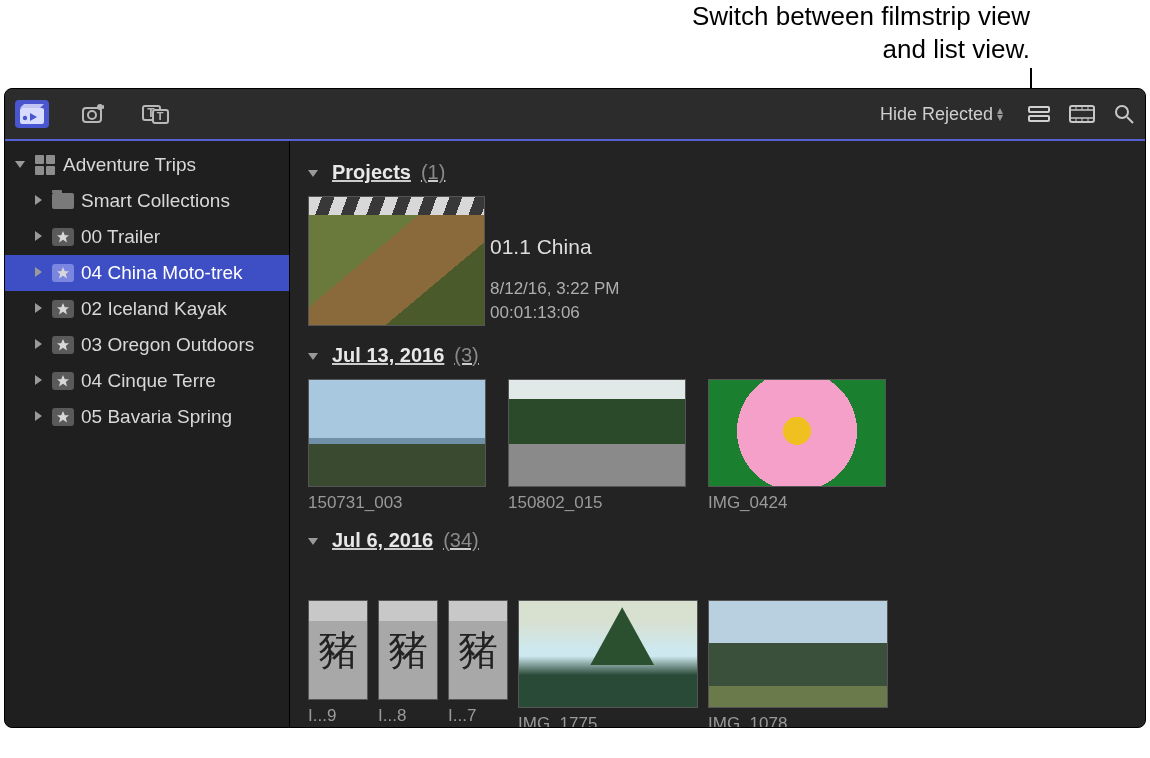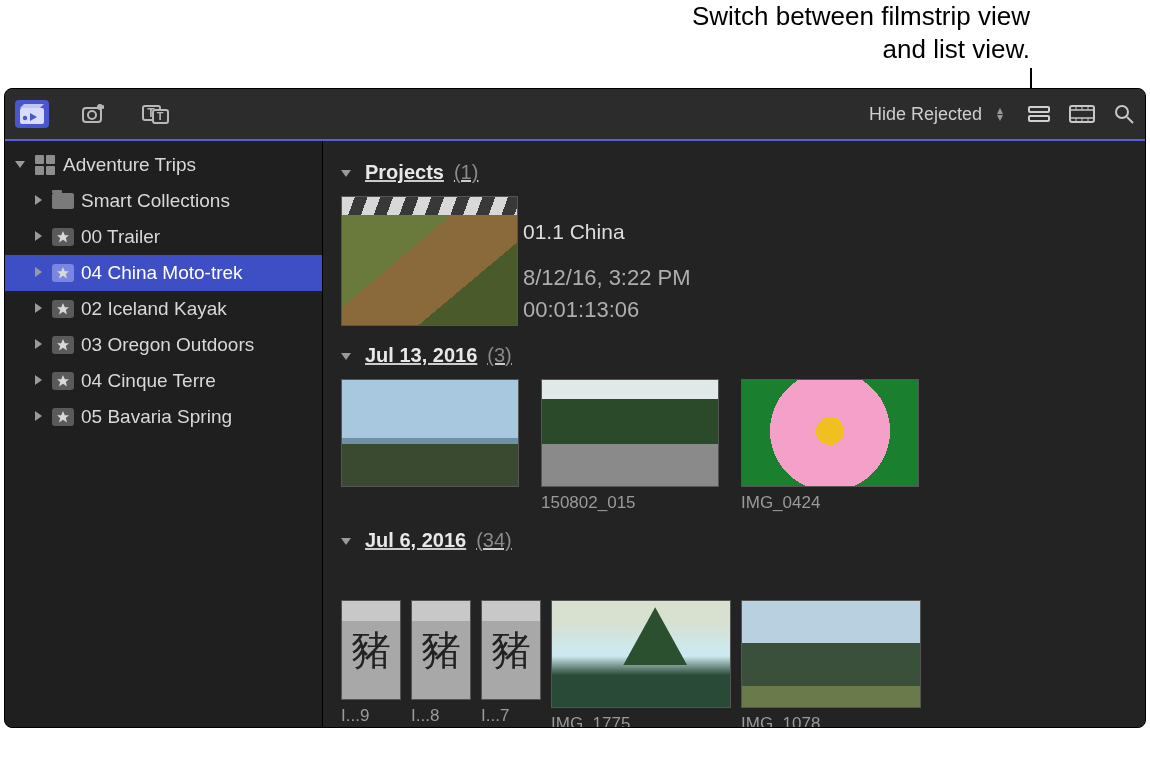--- a/index.html
+++ b/index.html
@@ -65,31 +65,31 @@
     width: 34px; height: 28px;
     display: flex; align-items: center; justify-content: center;
     border-radius: 4px;
   }
   .tab-icon.active { background: #4a56d0; }
   .hide-rejected {
     color: #cfcfcf;
     font-size: 18px;
     display: flex;
     align-items: center;
-    gap: 15px;
+    gap: 4px;
     margin-right: 6px;
   }
   .updown { font-size: 12px; color: #999; line-height: 0.6; display:flex; flex-direction:column;}
   .content {
     flex: 1;
     display: flex;
     overflow: hidden;
   }
   .sidebar {
-    width: 318px;
+    width: 285px;
     background: #1f1f1f;
     border-right: 1px solid #000;
     padding-top: 6px;
     overflow-y: auto;
   }
   .sidebar-row {
     display: flex;
     align-items: center;
     height: 36px;
     padding-left: 10px;
@@ -150,21 +150,21 @@
     width: 177px; height: 130px; border:1px solid #555;
     position:relative; overflow:hidden;
     background: linear-gradient(140deg,#6a7a3c 0 40%, #8a6a3a 40% 70%, #4a5a2a 70%);
   }
   .clapper {
     position:absolute; top:0; left:0; right:0; height:18px;
     background: repeating-linear-gradient(110deg,#d8d8d8 0 12px,#383838 12px 24px);
   }
   .project-meta { font-size:19px; color:#ddd; padding-top:2px;}
   .project-meta .name{ font-size:21px; margin-bottom:18px;}
-  .project-meta .sub{ font-size:22px; color:#aeaeae; line-height:1.45;}
+  .project-meta .sub{ font-size:17px; color:#aeaeae; line-height:1.45;}
 
   .clip-grid { display:flex; gap:22px; flex-wrap:wrap; margin-bottom:16px;}
   .clip { display:flex; flex-direction:column; gap:6px; }
   .clip-thumb { height:108px; background:#456; border:1px solid #555; }
   .clip-thumb.sm { width:60px; height:100px; }
   .clip-label { font-size:17px; color:#9a9a9a; }
   .clip-grid.small { gap: 10px; margin-top: 48px; }
   .clip-grid.small .clip-label { width:60px; overflow:hidden; text-overflow:ellipsis; white-space:nowrap;}
   .clip-grid.small .wide .clip-thumb { width:180px; }
   .clip-grid.small .wide .clip-label { width:180px; }
@@ -400,20 +400,21 @@
               <svg width="10" height="10" viewBox="0 0 10 10" style="transform:rotate(90deg)">
                 <polygon points="2,0 9,5 2,10" fill="#9a9a9a"></polygon>
               </svg>
             </span>
             <b>Jul 13, 2016</b>
             <span class="count">(3)</span>
           </div>
           <div class="clip-grid">
             <div class="clip">
               <div class="clip-thumb t-wall"></div>
+              <div class="clip-label">150731_003</div>
             </div>
             <div class="clip">
               <div class="clip-thumb t-road"></div>
               <div class="clip-label">150802_015</div>
             </div>
             <div class="clip">
               <div class="clip-thumb t-flower"></div>
               <div class="clip-label">IMG_0424</div>
             </div>
           </div>

